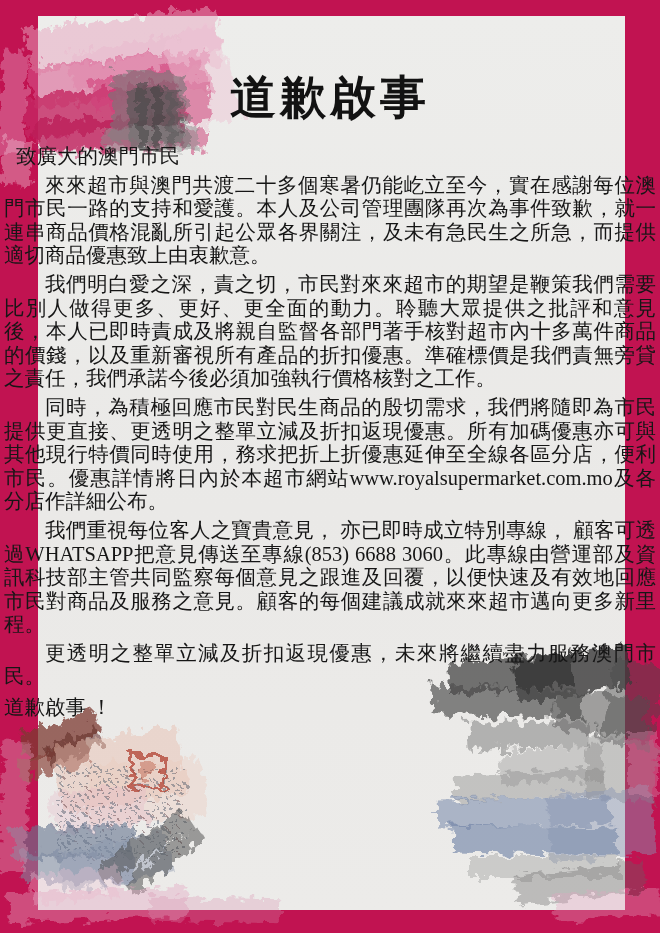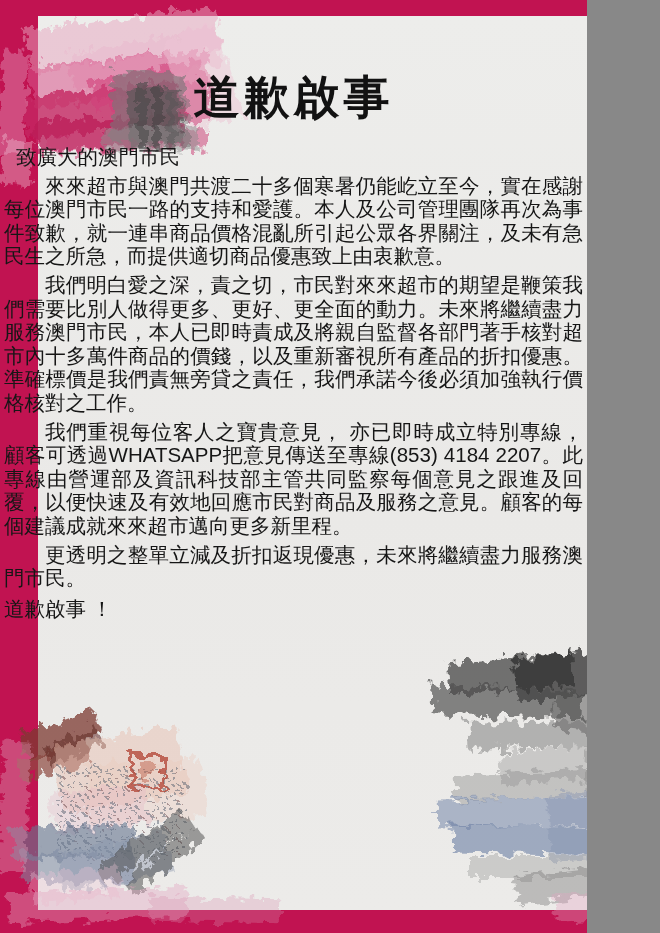--- a/index.html
+++ b/index.html
@@ -1,36 +1,36 @@
 <!DOCTYPE html>
 <html lang="zh-Hant" style="--border: #c11351; --paper: #ebeae8; --text: #161616;"><head>
 <meta charset="utf-8">
 <style>
   html,body { margin:0; padding:0; background:#888; }
   .poster {
-    position:relative; width:587px; height:933px; overflow:hidden;
+    position:relative; width:660px; height:933px; overflow:hidden;
     background: var(--border, #c11351);
     font-family:"Liberation Sans", sans-serif;
   }
   .paper {
     position:absolute; left:38px; top:16px; width:587px; height:894px;
     background: linear-gradient(180deg, #ededeb 0%, #eae9e7 55%, #ecebe9 100%);
   }
   .deco-layer { position:absolute; left:0; top:0; width:660px; height:933px; pointer-events:none; z-index:1; }
   .title {
     position:absolute; left:0; right:0; top:72px; margin:0; z-index:2;
     text-align:center; font-size:46px; font-weight:700; color:#121212;
     letter-spacing:4px; line-height:1.1;
   }
   .body-text {
     position:absolute; left:4px; right:4px; top:145px; z-index:2;
     color: var(--text, #161616);
     font-size:20.5px; line-height:23.6px; text-align:justify;
   }
-  .body-text p { margin:0; }
+  .body-text p { margin:0;font-family:Liberation Serif, serif; }
   .salutation { text-indent:12px; }
   .para { text-indent:2em; margin-top:5px !important; }
   .closing { margin-top:7px !important; }
 </style>
 </head>
 <body>
 
 <div class="poster">
   <div class="paper"></div>
 
@@ -127,18 +127,19 @@
       <rect x="8" y="890" width="180" height="30" fill="#e3a4c0" opacity="0.4" transform="rotate(-2 98 905)"></rect>
       <rect x="150" y="898" width="130" height="24" fill="#d78eb0" opacity="0.3" transform="rotate(1 215 910)"></rect>
     </g>
   </svg>
 
   <h1 class="title">道歉啟事</h1>
 
   <div class="body-text">
     <p class="salutation">致廣大的澳門市民</p>
     <p class="para">來來超市與澳門共渡二十多個寒暑仍能屹立至今，實在感謝每位澳門市民一路的支持和愛護。本人及公司管理團隊再次為事件致歉，就一連串商品價格混亂所引起公眾各界關注，及未有急民生之所急，而提供適切商品優惠致上由衷歉意。</p>
-    <p class="para">我們明白愛之深，責之切，市民對來來超市的期望是鞭策我們需要比別人做得更多、更好、更全面的動力。未來將繼續盡力服務澳門市民，本人已即時責成及將親自監督各部門著手核對超市內十多萬件商品的價錢，以及重新審視所有產品的折扣優惠。準確標價是我們責無旁貸之責任，我們承諾今後必須加強執行價格核對之工作。</p>
-    <p class="para">我們重視每位客人之寶貴意見， 亦已即時成立特別專線， 顧客可透過WHATSAPP把意見傳送至專線(853) 4184 2207。此專線由營運部及資訊科技部主管共同監察每個意見之跟進及回覆，以便快速及有效地回應市民對商品及服務之意見。顧客的每個建議成就來來超市邁向更多新里程。</p>
+    <p class="para">我們明白愛之深，責之切，市民對來來超市的期望是鞭策我們需要比別人做得更多、更好、更全面的動力。聆聽大眾提供之批評和意見後，本人已即時責成及將親自監督各部門著手核對超市內十多萬件商品的價錢，以及重新審視所有產品的折扣優惠。準確標價是我們責無旁貸之責任，我們承諾今後必須加強執行價格核對之工作。</p>
+    <p class="para">同時，為積極回應市民對民生商品的殷切需求，我們將隨即為市民提供更直接、更透明之整單立減及折扣返現優惠。所有加碼優惠亦可與其他現行特價同時使用，務求把折上折優惠延伸至全線各區分店，便利市民。優惠詳情將日內於本超市網站www.royalsupermarket.com.mo及各分店作詳細公布。</p>
+    <p class="para">我們重視每位客人之寶貴意見， 亦已即時成立特別專線， 顧客可透過WHATSAPP把意見傳送至專線(853) 6688 3060。此專線由營運部及資訊科技部主管共同監察每個意見之跟進及回覆，以便快速及有效地回應市民對商品及服務之意見。顧客的每個建議成就來來超市邁向更多新里程。</p>
     <p class="para">更透明之整單立減及折扣返現優惠，未來將繼續盡力服務澳門市民。</p>
     <p class="closing">道歉啟事 ！</p>
   </div>
 </div>
 
 </body></html>

